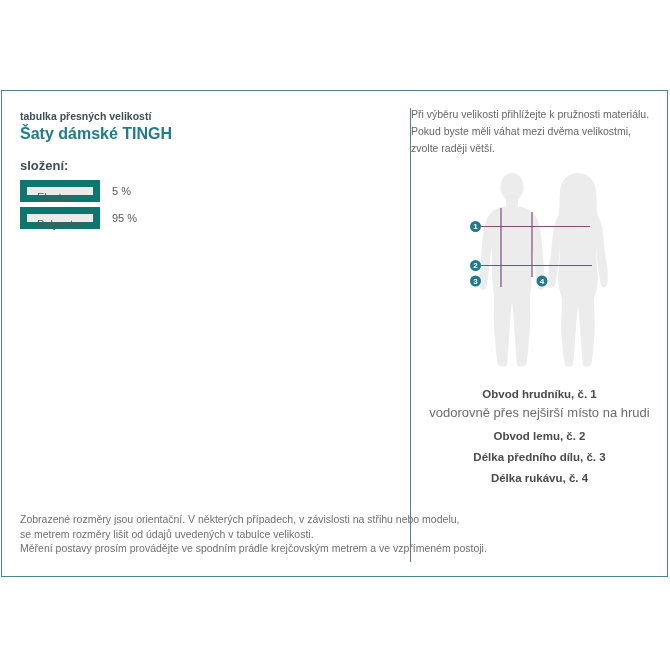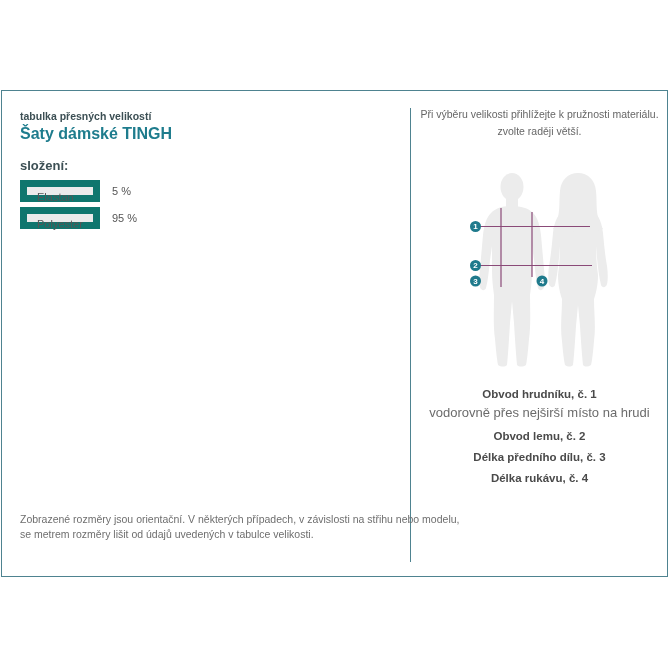--- a/index.html
+++ b/index.html
@@ -9,21 +9,21 @@
   
   .subtitle{position:absolute;left:20px;top:110px;font-size:10.5px;font-weight:bold;color:#3c4f54;}
   .title{position:absolute;left:20px;top:125px;font-size:16px;font-weight:bold;color:#1e7c8d;}
   .comp-heading{position:absolute;left:20px;top:158px;font-size:13px;font-weight:bold;color:#3c4f54;}
   .comp-table{position:absolute;left:20px;top:180px;}
   .comp-row{display:flex;margin-bottom:5px;}
   .comp-cell-label{width:80px;height:22px;box-sizing:border-box;background:#ebebeb;border:7px solid #0f766e;padding-left:10px;line-height:20px;font-size:11px;color:#555555;}
   .comp-cell-value{padding-left:12px;line-height:22px;font-size:11px;color:#555555;}
   .disclaimer{position:absolute;left:20px;top:512px;font-size:10.5px;color:#6e6e6e;line-height:14.5px;white-space:nowrap;}
   
-  .intro{position:absolute;left:411px;top:106px;width:257px;display:flex;flex-direction:column;align-items:center;font-size:10.5px;color:#666666;line-height:17px;}
+  .intro{position:absolute;left:411px;top:106px;width:257px;display:flex;flex-direction:column;align-items:flex-start;font-size:10.5px;color:#666666;line-height:17px;}
   .intro div{white-space:nowrap;}
   .figure-svg{position:absolute;left:450px;top:168px;}
   .fig{fill:#ececec;}
   .m-line{stroke:#8a4a78;stroke-width:1.2;fill:none;}
   .marker-circle{fill:#1f7a8c;}
   .marker-num{fill:#ffffff;font-family:"Liberation Sans",sans-serif;font-size:8px;font-weight:bold;text-anchor:middle;}
   .measure-labels{position:absolute;left:411px;top:388px;width:257px;display:flex;flex-direction:column;align-items:center;}
   .measure-labels div{white-space:nowrap;}
   .m-label{font-size:11.5px;font-weight:bold;color:#4a4a4a;margin-bottom:5px;}
   .m-note{font-size:13px;color:#6b6b6b;margin-bottom:8px;}
@@ -46,24 +46,26 @@
   </div>
   <div class="comp-row">
     <div class="comp-cell-label">Polyester</div>
     <div class="comp-cell-value">95 %</div>
   </div>
 </div>
 
 <div class="disclaimer">
   <div>Zobrazené rozměry jsou orientační. V některých případech, v závislosti na střihu nebo modelu,</div>
   <div>se metrem rozměry lišit od údajů uvedených v tabulce velikosti.</div>
+  <div>Měření postavy prosím provádějte ve spodním prádle krejčovským metrem a ve vzpřímeném postoji.</div>
 </div>
 
 <div class="intro">
   <div>Při výběru velikosti přihlížejte k pružnosti materiálu.</div>
+  <div>Pokud byste měli váhat mezi dvěma velikostmi,</div>
   <div>zvolte raději větší.</div>
 </div>
 
 <svg class="figure-svg" width="180" height="212" viewBox="0 0 180 212" xmlns="http://www.w3.org/2000/svg">
 
   <g>
     <ellipse class="fig" cx="62" cy="19" rx="11.5" ry="14"></ellipse>
     <rect class="fig" x="56" y="28" width="12" height="12"></rect>
     <path class="fig" d="M62,38 C53,38 46,40 41,45 C36,50 34,58 33,67 C32,78 31,90 30,101 C29,108 29,115 30,119 C31,123 35,123 36,120 C38,112 39,102 40,92 L42,78 L42,102 C42,112 43,120 44,127 C44,141 43,157 45,171 C46,183 47,192 48,197 C51,199 55,199 57,197 C58,187 59,172 60,155 L62,133 L64,155 C65,172 66,187 67,197 C69,199 73,199 76,197 C77,192 78,183 79,171 C81,157 80,141 80,127 C81,120 82,112 82,102 L82,78 L84,92 C85,102 86,112 88,120 C89,123 93,123 94,119 C95,115 95,108 94,101 C93,90 92,78 91,67 C90,58 88,50 83,45 C78,40 71,38 62,38 Z"></path>
   </g>

